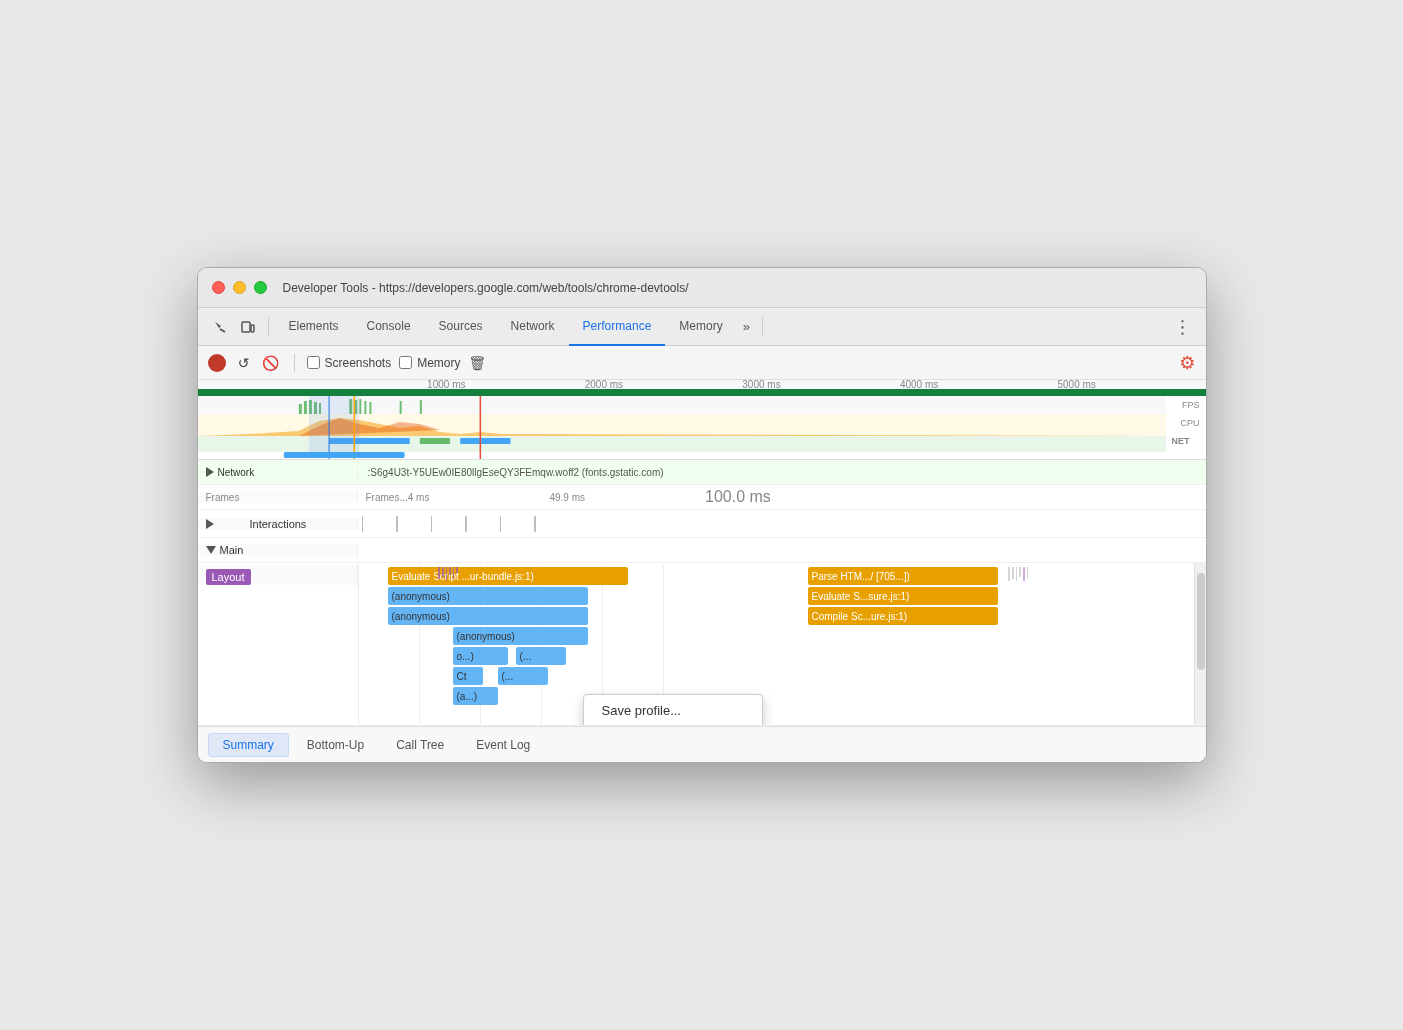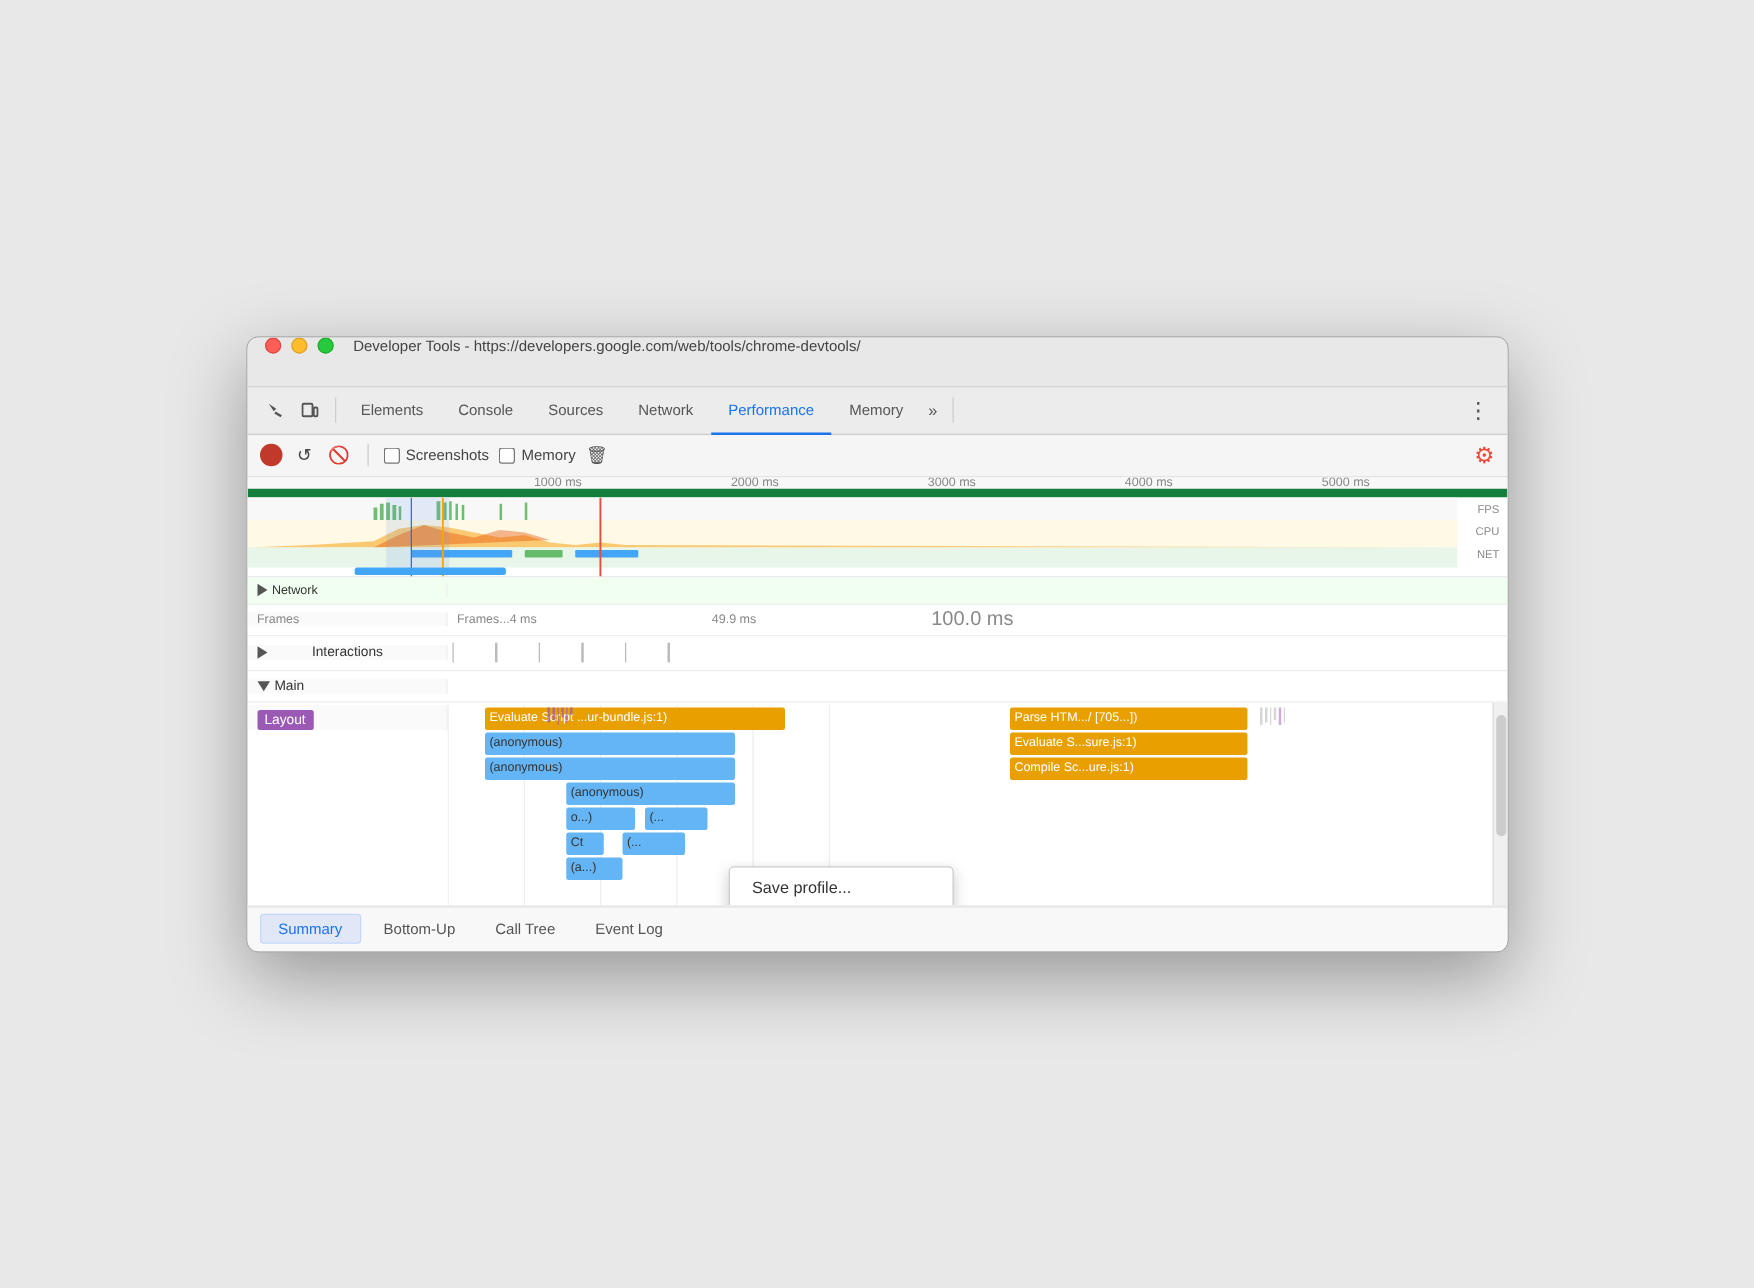--- a/index.html
+++ b/index.html
@@ -20,21 +20,21 @@
       overflow: hidden;
       border: 1px solid #aaa;
     }
 
     
     .title-bar {
       background: #e8e8e8;
       border-bottom: 1px solid #ccc;
       height: 40px;
       display: flex;
-      align-items: flex-start;
+      align-items: center;
       padding: 0 14px;
       gap: 8px;
     }
     .traffic-light {
       width: 13px; height: 13px;
       border-radius: 50%;
       display: inline-block;
     }
     .tl-red { background: #ff5f56; border: 1px solid #e0443e; }
     .tl-yellow { background: #ffbd2e; border: 1px solid #dea123; }
@@ -169,21 +169,21 @@
       flex: 1;
       text-align: center;
     }
     .timeline-chart-area {
       height: 64px;
       background: #fff;
       position: relative;
     }
     .fps-label { position: absolute; right: 6px; top: 4px; font-size: 9px; color: #888; }
     .cpu-label { position: absolute; right: 6px; top: 22px; font-size: 9px; color: #888; }
-    .net-label { position: absolute; right: 6px; top: 40px; font-size: 9px; color: #888; }
+    .net-label { position: absolute; right: 16px; top: 40px; font-size: 9px; color: #888; font-weight: bold; }
 
     
     .chart-svg {
       position: absolute;
       left: 0; top: 0;
       width: calc(100% - 40px);
       height: 100%;
     }
 
     
@@ -507,27 +507,30 @@
   </div>
 
 
   <div class="main-content" style="position:relative;">
 
     <div class="track-row network-row">
       <div class="track-label">
         <span class="triangle-right"></span>
         <span>Network</span>
       </div>
+      <div class="track-content">
+        <span style="font-size:10px;color:#555;padding:0 6px;">:S6g4U3t-Y5UEw0IE80llgEseQY3FEmqw.woff2 (fonts.gstatic.com)</span>
+      </div>
     </div>
 
     <div class="track-row frames-row">
       <div class="track-label">
         <span style="font-size:10px;color:#888;">Frames</span>
       </div>
-      <div class="track-content" style="display:flex;padding:2px 8px;gap:20px;">
+      <div class="track-content" style="display:flex;padding:2px 8px;">
         <span style="font-size:10px;color:#888;">Frames...4 ms</span>
         <span style="font-size:10px;color:#888;margin-left:120px;">49.9 ms</span>
         <span style="font-size:16px;color:#888;margin-left:120px;">100.0 ms</span>
       </div>
     </div>
 
     <div class="track-row interactions-row" style="min-height:28px;">
       <div class="track-label">
         <span class="triangle-right"></span>
         <span>Interactions</span>

